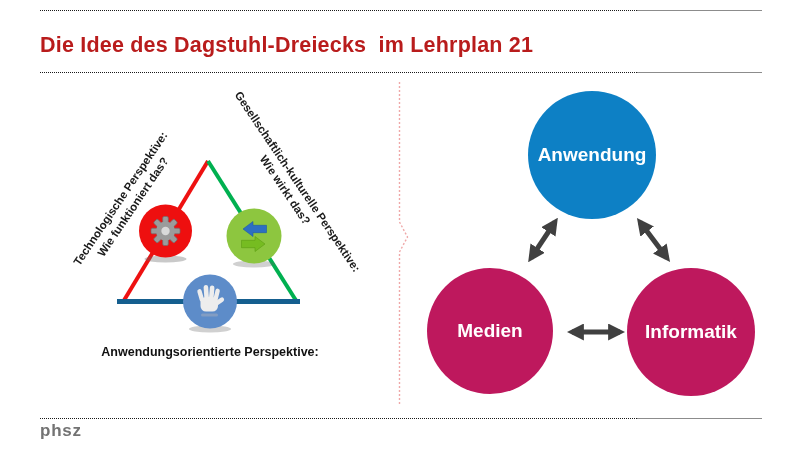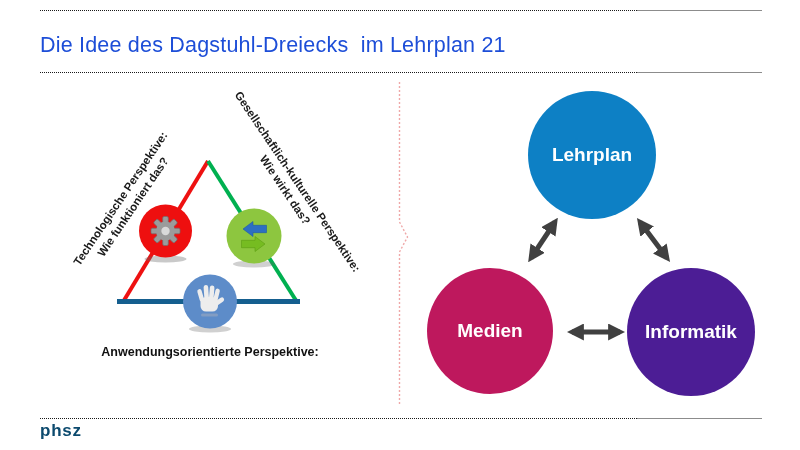--- a/index.html
+++ b/index.html
@@ -3,41 +3,41 @@
 <meta charset="utf-8">
 <style>
   html,body{margin:0;padding:0;background:#fff;}
   .slide{position:relative;width:800px;height:450px;background:#ffffff;
          font-family:"Liberation Sans",sans-serif;overflow:hidden;}
 
   
   .rule-dotted{position:absolute;height:0;border-top:1px dotted #1a1a1a;}
   .rule-solid{position:absolute;height:1px;background:#8c8c8c;}
 
-  .title{position:absolute;left:40px;top:19px;font-size:21.5px;font-weight:400;
-         color:#1d4ed8;white-space:pre;letter-spacing:.2px;}
+  .title{position:absolute;left:40px;top:19px;font-size:21.5px;font-weight:700;
+         color:#b91c1c;white-space:pre;letter-spacing:.2px;}
 
   
   .rot-label{position:absolute;font-size:11.5px;font-weight:700;color:#1a1a1a;
              text-align:center;line-height:1.3;white-space:nowrap;}
   .rot-tech{left:127px;top:203px;transform:translate(-50%,-50%) rotate(-56deg);}
   .rot-soc{left:291px;top:186px;transform:translate(-50%,-50%) rotate(56deg);}
   .app-label{position:absolute;left:210px;top:344px;transform:translateX(-50%);
              font-size:12.5px;font-weight:700;color:#111;text-align:center;
              line-height:1.32;white-space:nowrap;}
 
   
   .node{position:absolute;border-radius:50%;display:flex;align-items:center;
         justify-content:center;color:#fff;font-weight:700;font-size:19px;}
   .node-anwendung{left:528px;top:91px;width:128px;height:128px;background:#0d80c5;}
   .node-medien{left:427px;top:268px;width:126px;height:126px;background:#be185d;}
-  .node-informatik{left:627px;top:268px;width:128px;height:128px;background:#4c1d95;}
+  .node-informatik{left:627px;top:268px;width:128px;height:128px;background:#be185d;}
 
   .footer-logo{position:absolute;left:40px;top:421px;font-size:17px;font-weight:700;
-               color:#0c4a6e;letter-spacing:.8px;}
+               color:#737373;letter-spacing:.8px;}
 
   svg{position:absolute;}
 </style>
 </head>
 <body>
 
 <div class="slide">
 
   <div class="rule-dotted" style="left:40px;top:10px;width:597px;"></div>
   <div class="rule-solid" style="left:637px;top:10px;width:125px;"></div>
@@ -113,21 +113,21 @@
       <marker id="ah" viewBox="0 0 10 10" refX="7" refY="5" markerWidth="3.4" markerHeight="3.4" orient="auto-start-reverse">
         <path d="M 0 0 L 10 5 L 0 10 z" fill="#404040"></path>
       </marker>
     </defs>
     <line x1="131" y1="180" x2="155" y2="144" stroke="#404040" stroke-width="5" marker-start="url(#ah)" marker-end="url(#ah)"></line>
     <line x1="240" y1="144" x2="267" y2="180" stroke="#404040" stroke-width="5" marker-start="url(#ah)" marker-end="url(#ah)"></line>
     <line x1="172" y1="254" x2="220" y2="254" stroke="#404040" stroke-width="5" marker-start="url(#ah)" marker-end="url(#ah)"></line>
   </svg>
 
   <div class="node node-anwendung">
-    <span>Lehrplan</span>
+    <span>Anwendung</span>
   </div>
   <div class="node node-medien">
     <span>Medien</span>
   </div>
   <div class="node node-informatik">
     <span>Informatik</span>
   </div>
 
   <div class="rule-dotted" style="left:40px;top:418px;width:597px;"></div>
   <div class="rule-solid" style="left:637px;top:418px;width:125px;"></div>

